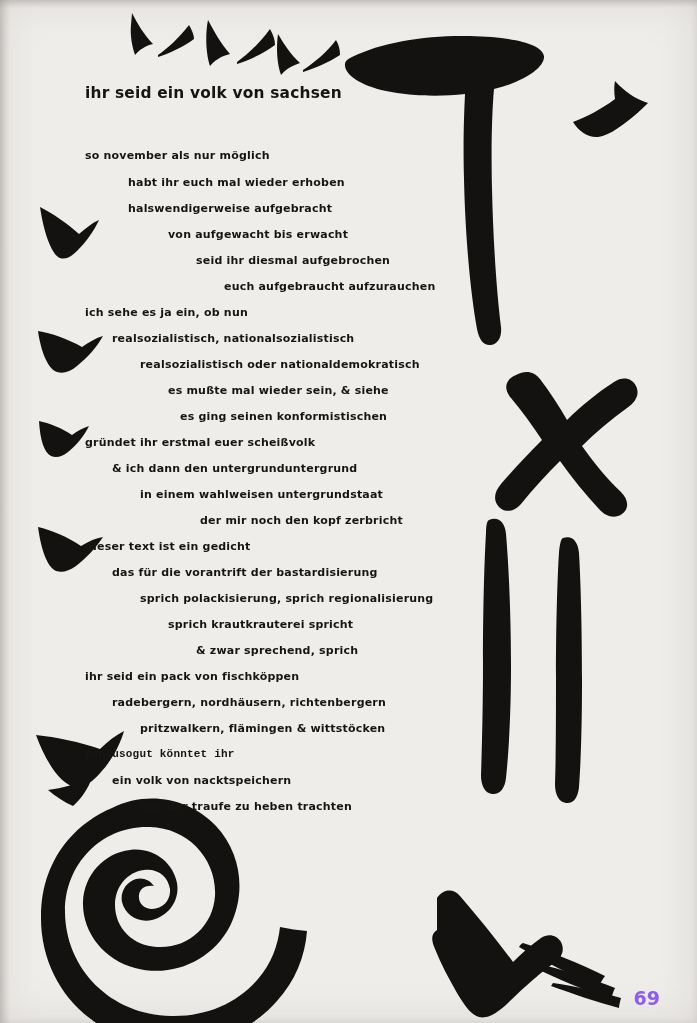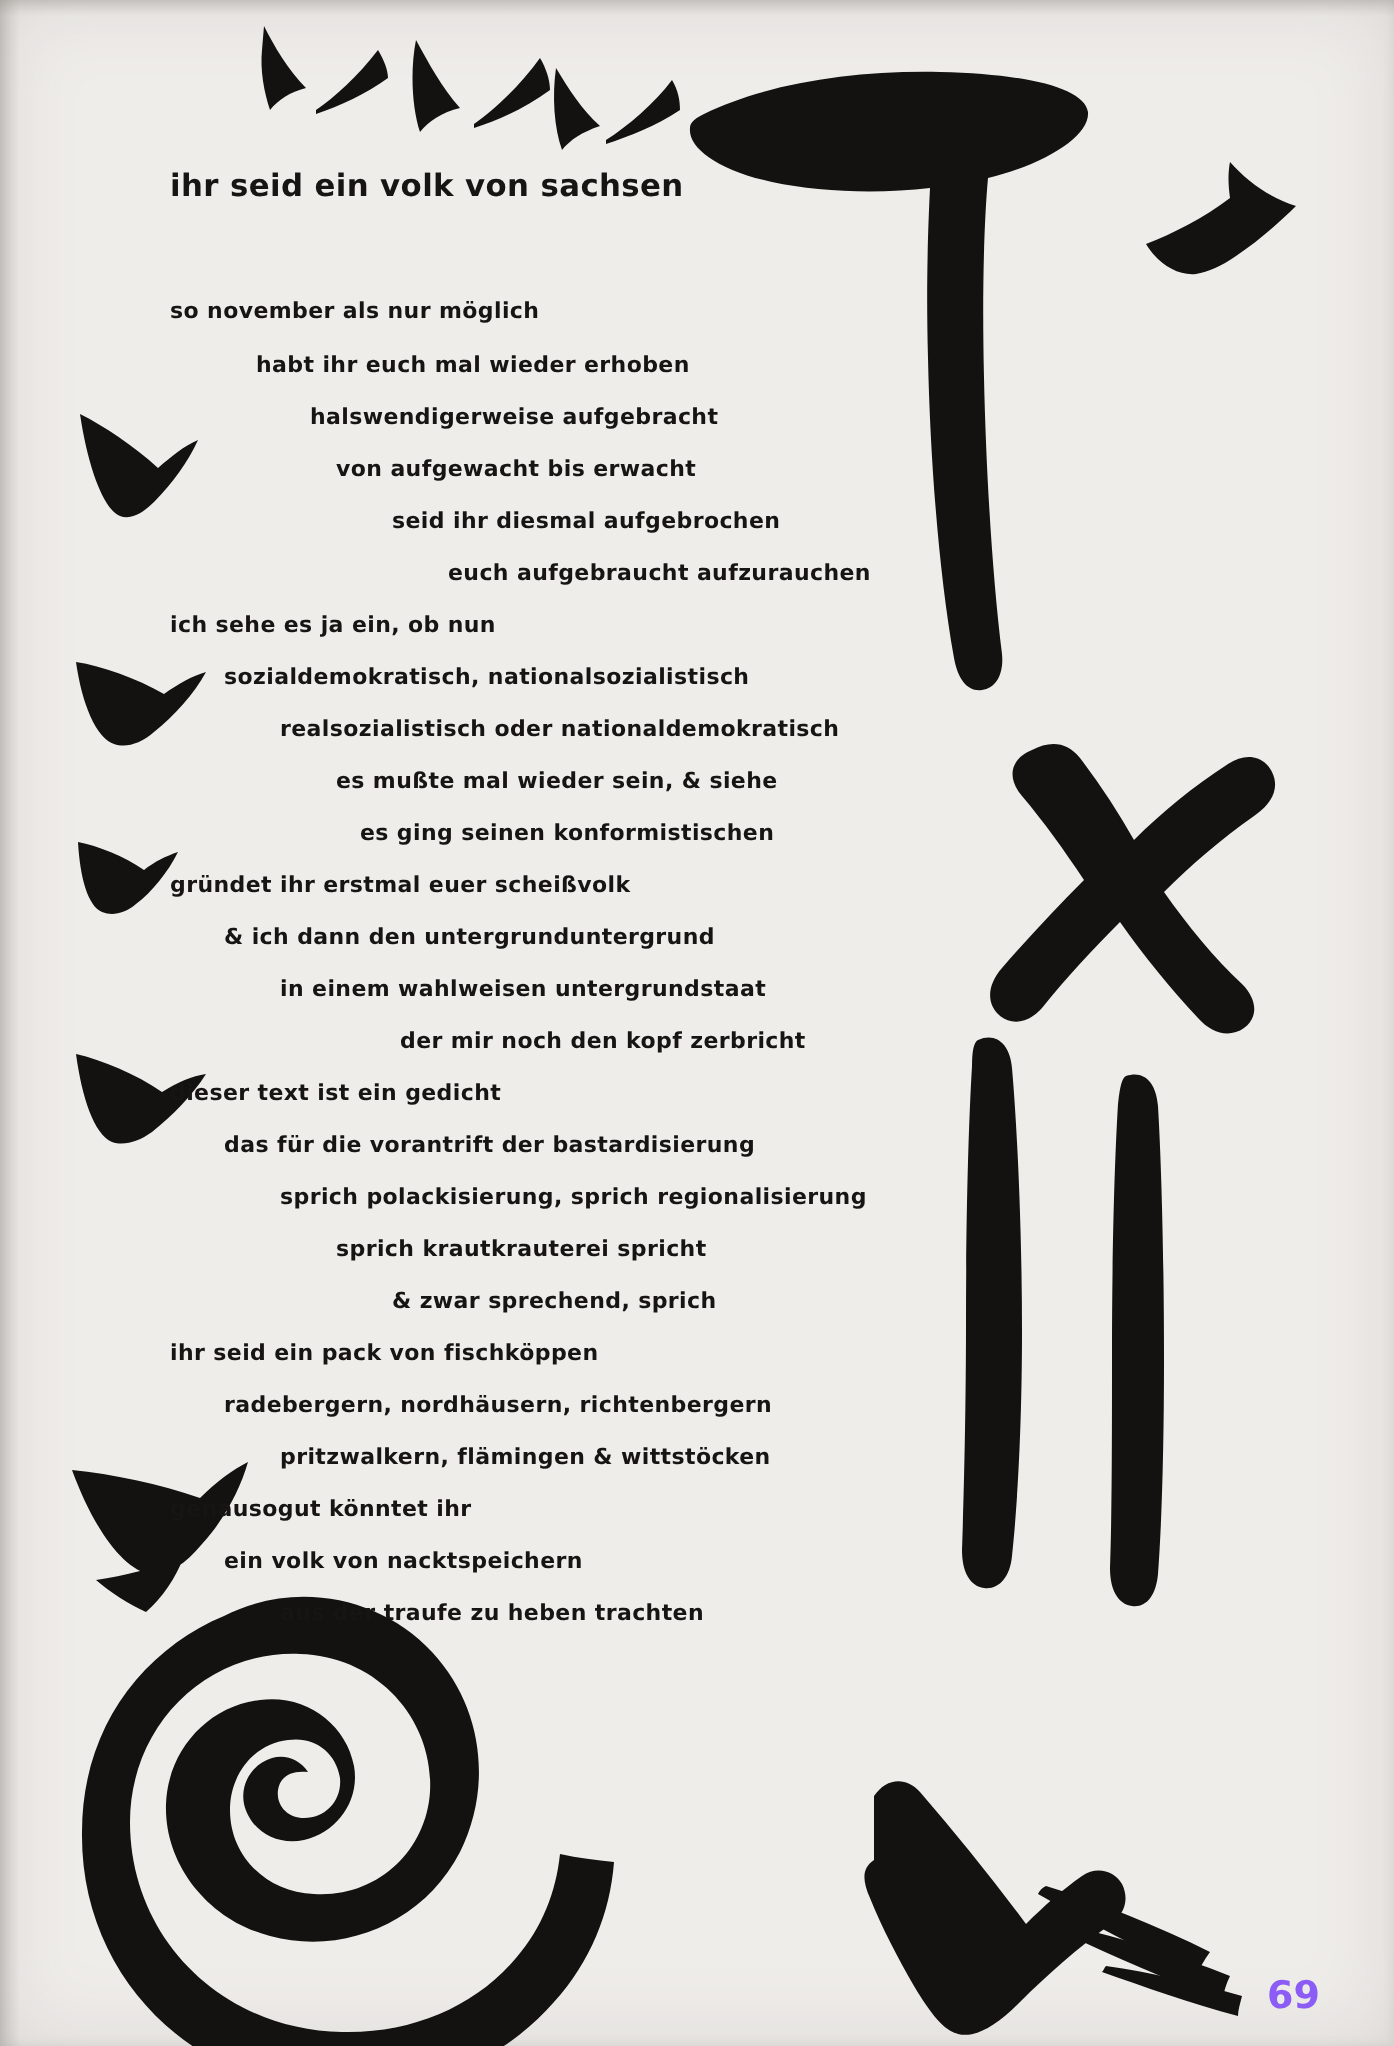--- a/index.html
+++ b/index.html
@@ -159,40 +159,40 @@
       <path d="M535 963 c26 6 55 15 80 25 c-2 4 -3 8 -4 12 c-27 -10 -55 -22 -78 -33 c1 -2 1 -3 2 -4 z"></path>
       <path d="M553 983 c22 3 47 9 68 15 c-1 4 -2 7 -2 10 c-23 -6 -48 -15 -68 -22 c1 -1 1 -2 2 -3 z"></path>
     </g>
   </svg>
 
   <div class="poem">
     <div class="line title-line" style="left:85px; top:86px;">ihr seid ein volk von sachsen</div>
 
     <div class="line" style="left:85px; top:150px;">so november als nur möglich</div>
     <div class="line" style="left:128px; top:177px;">habt ihr euch mal wieder erhoben</div>
-    <div class="line" style="left:155px; top:203px;text-align:center;">halswendigerweise aufgebracht</div>
+    <div class="line" style="left:128px; top:203px;text-align:center;">halswendigerweise aufgebracht</div>
     <div class="line" style="left:168px; top:229px;">von aufgewacht bis erwacht</div>
     <div class="line" style="left:196px; top:255px;">seid ihr diesmal aufgebrochen</div>
     <div class="line" style="left:224px; top:281px;">euch aufgebraucht aufzurauchen</div>
     <div class="line" style="left:85px; top:307px;">ich sehe es ja ein, ob nun</div>
-    <div class="line" style="left:112px; top:333px;">sozialdemokratisch, nationalsozialistisch</div>
+    <div class="line" style="left:112px; top:333px;">realsozialistisch, nationalsozialistisch</div>
     <div class="line" style="left:140px; top:359px;">realsozialistisch oder nationaldemokratisch</div>
     <div class="line" style="left:168px; top:385px;">es mußte mal wieder sein, &amp; siehe</div>
     <div class="line" style="left:180px; top:411px;">es ging seinen konformistischen</div>
     <div class="line" style="left:85px; top:437px;">gründet ihr erstmal euer scheißvolk</div>
     <div class="line" style="left:112px; top:463px;">&amp; ich dann den untergrunduntergrund</div>
     <div class="line" style="left:140px; top:489px;">in einem wahlweisen untergrundstaat</div>
     <div class="line" style="left:168px; top:515px;margin-left:32px;">der mir noch den kopf zerbricht</div>
     <div class="line" style="left:85px; top:541px;">dieser text ist ein gedicht</div>
     <div class="line" style="left:112px; top:567px;">das für die vorantrift der bastardisierung</div>
     <div class="line" style="left:140px; top:593px;">sprich polackisierung, sprich regionalisierung</div>
     <div class="line" style="left:168px; top:619px;">sprich krautkrauterei spricht</div>
     <div class="line" style="left:196px; top:645px;">&amp; zwar sprechend, sprich</div>
     <div class="line" style="left:112px; top:697px;">radebergern, nordhäusern, richtenbergern</div>
     <div class="line" style="left:85px; top:671px;">ihr seid ein pack von fischköppen</div>
     <div class="line" style="left:140px; top:723px;">pritzwalkern, flämingen &amp; wittstöcken</div>
-    <div class="line" style="left:85px; top:749px;">genausogut könntet ihr</div>
+    <div class="line" style="left:85px; top:749px;font-family:Liberation Mono, monospace;">genausogut könntet ihr</div>
     <div class="line" style="left:112px; top:775px;">ein volk von nacktspeichern</div>
     <div class="line" style="left:140px; top:801px;">aus der traufe zu heben trachten</div>
   </div>
 
   <div class="page-number">69</div>
 </div>
 
 </body></html>

